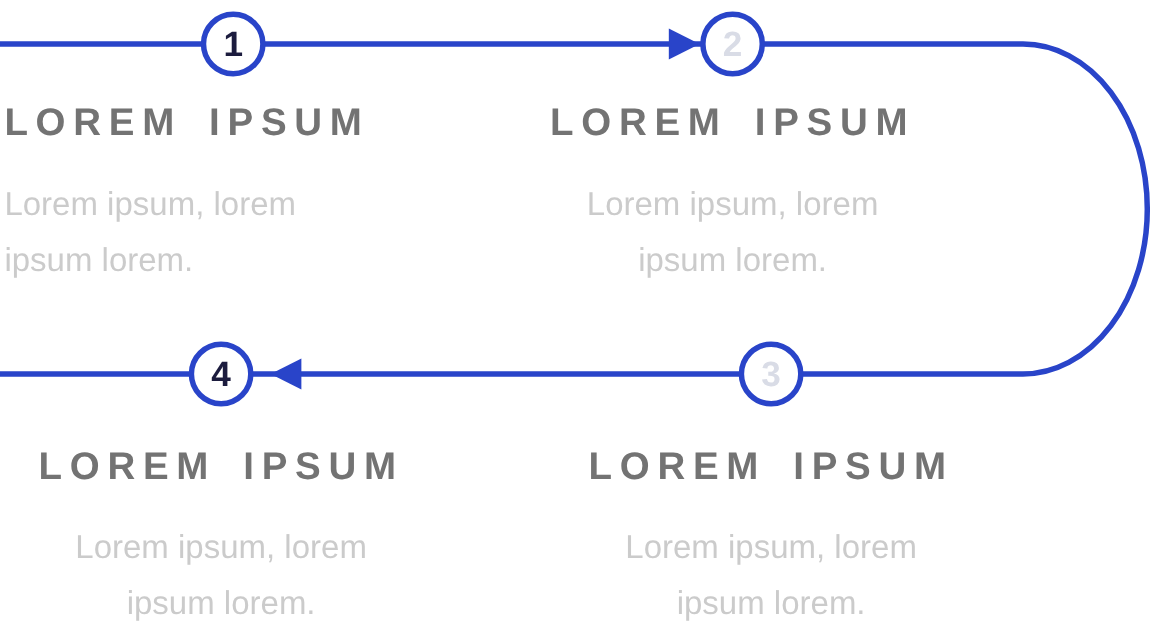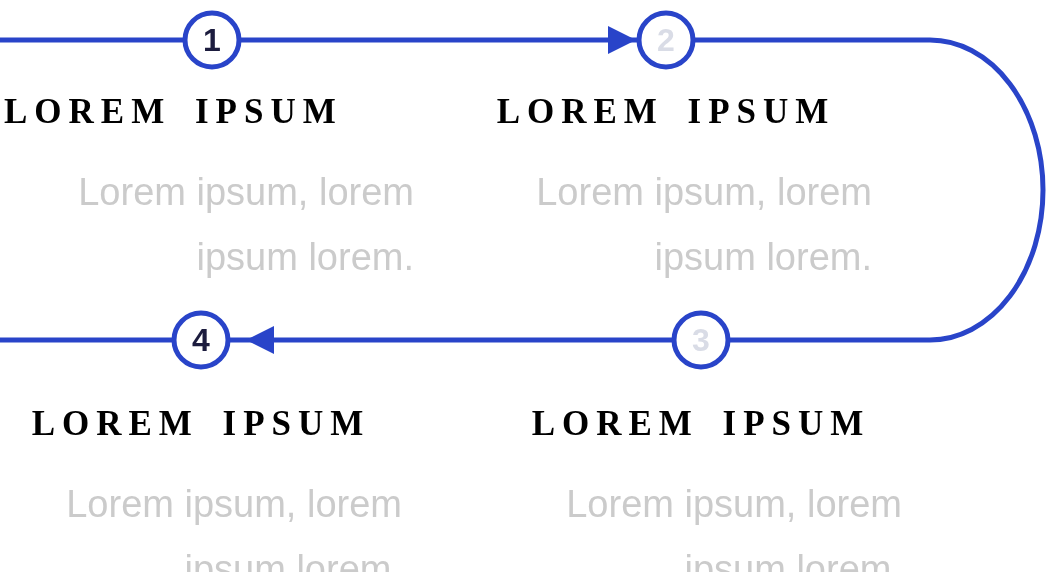--- a/index.html
+++ b/index.html
@@ -21,30 +21,28 @@
   .tone-dark{color:#1c1c3e;}
   .tone-faint{color:#d9dce6;}
   .step{
     position:absolute;
   }
   .step .title{
     font-size:35px;
     font-weight:800;
     letter-spacing:7px;
     word-spacing:8px;
-    color:#000000;
+    color:#737373;
     white-space:nowrap;
-    font-family:Liberation Serif, serif;
   }
   .step .body{
     margin-top:28px;
-    font-size:38px;
+    font-size:30px;
     line-height:1.7;
     color:#cbcbcb;
-    text-align:right;
   }
   .align-left{text-align:left;}
   .align-center{text-align:center;}
   .step.s1{left:4px;top:92px;width:410px;}
   .step.s2{left:460px;top:92px;width:412px;}
   .step.s3{left:500px;top:404px;width:402px;}
   .step.s4{left:0px;top:404px;width:402px;}
 </style>
 </head>
 <body>

